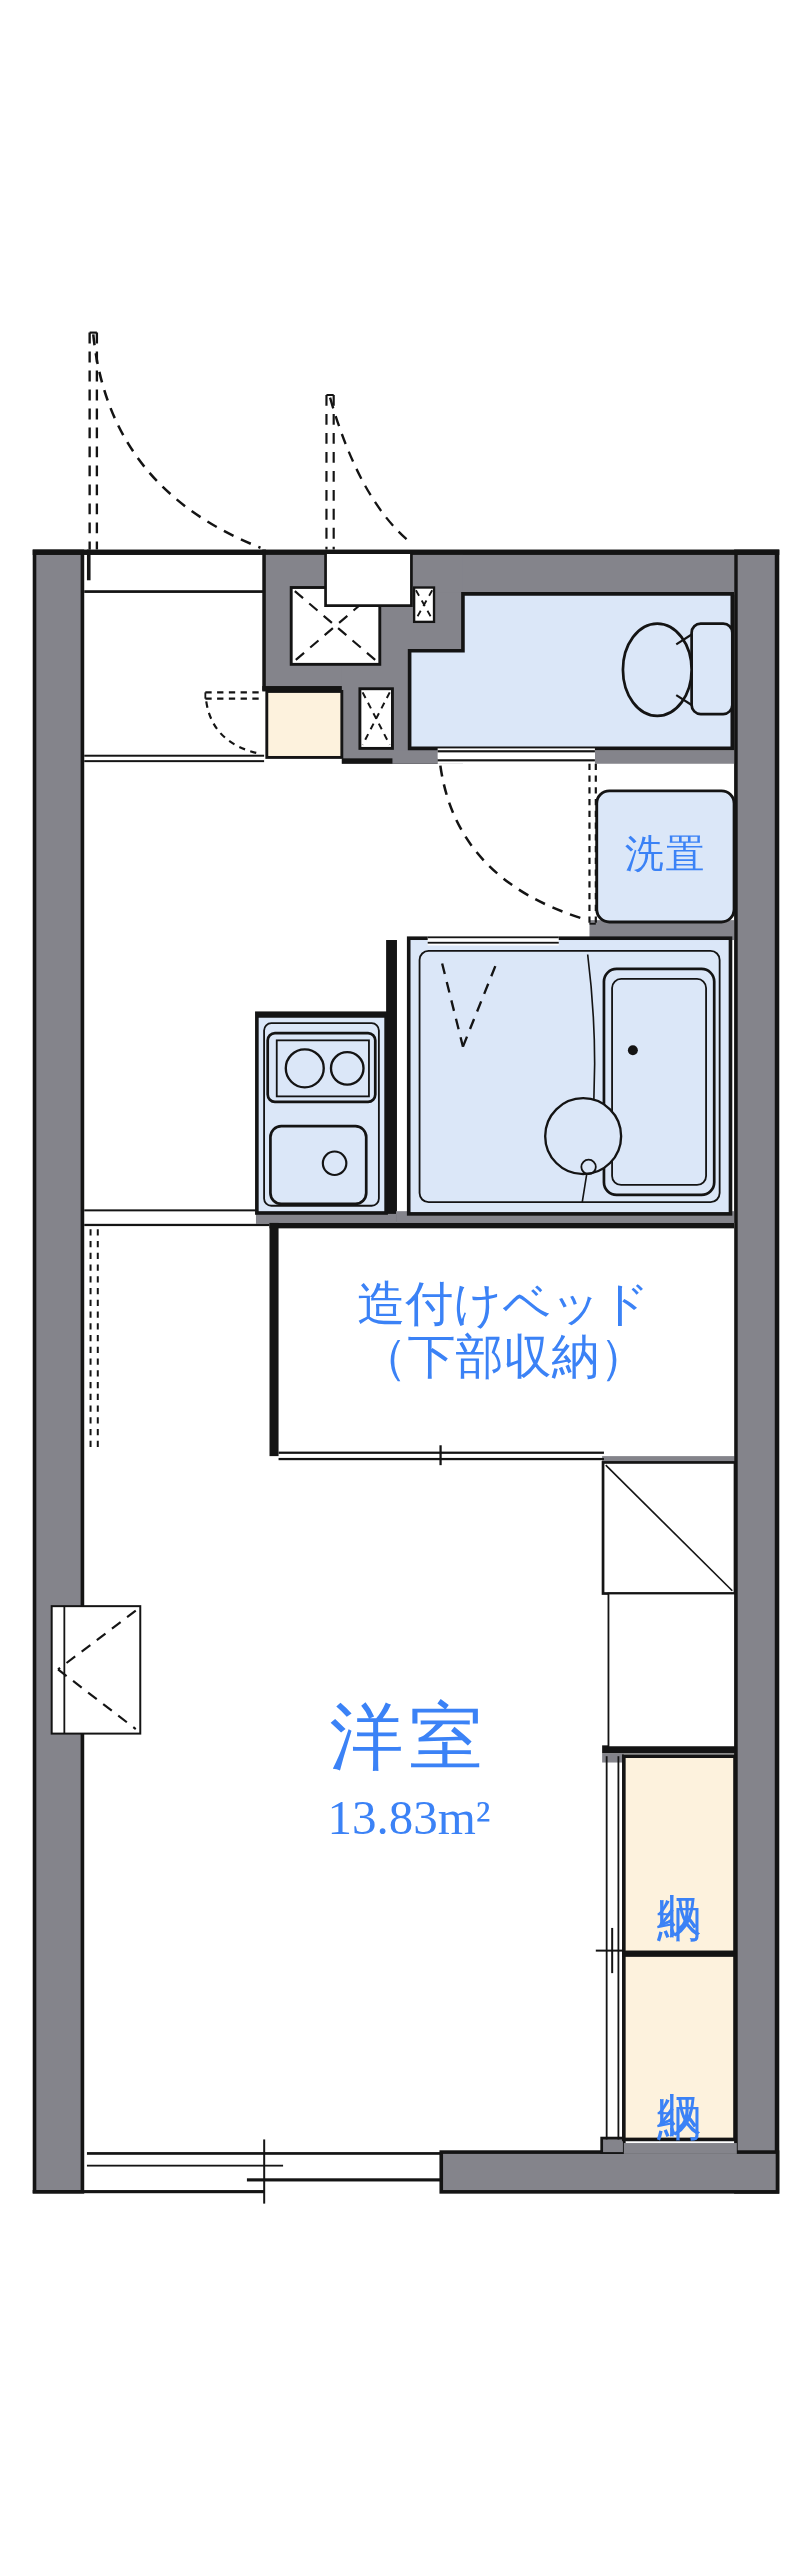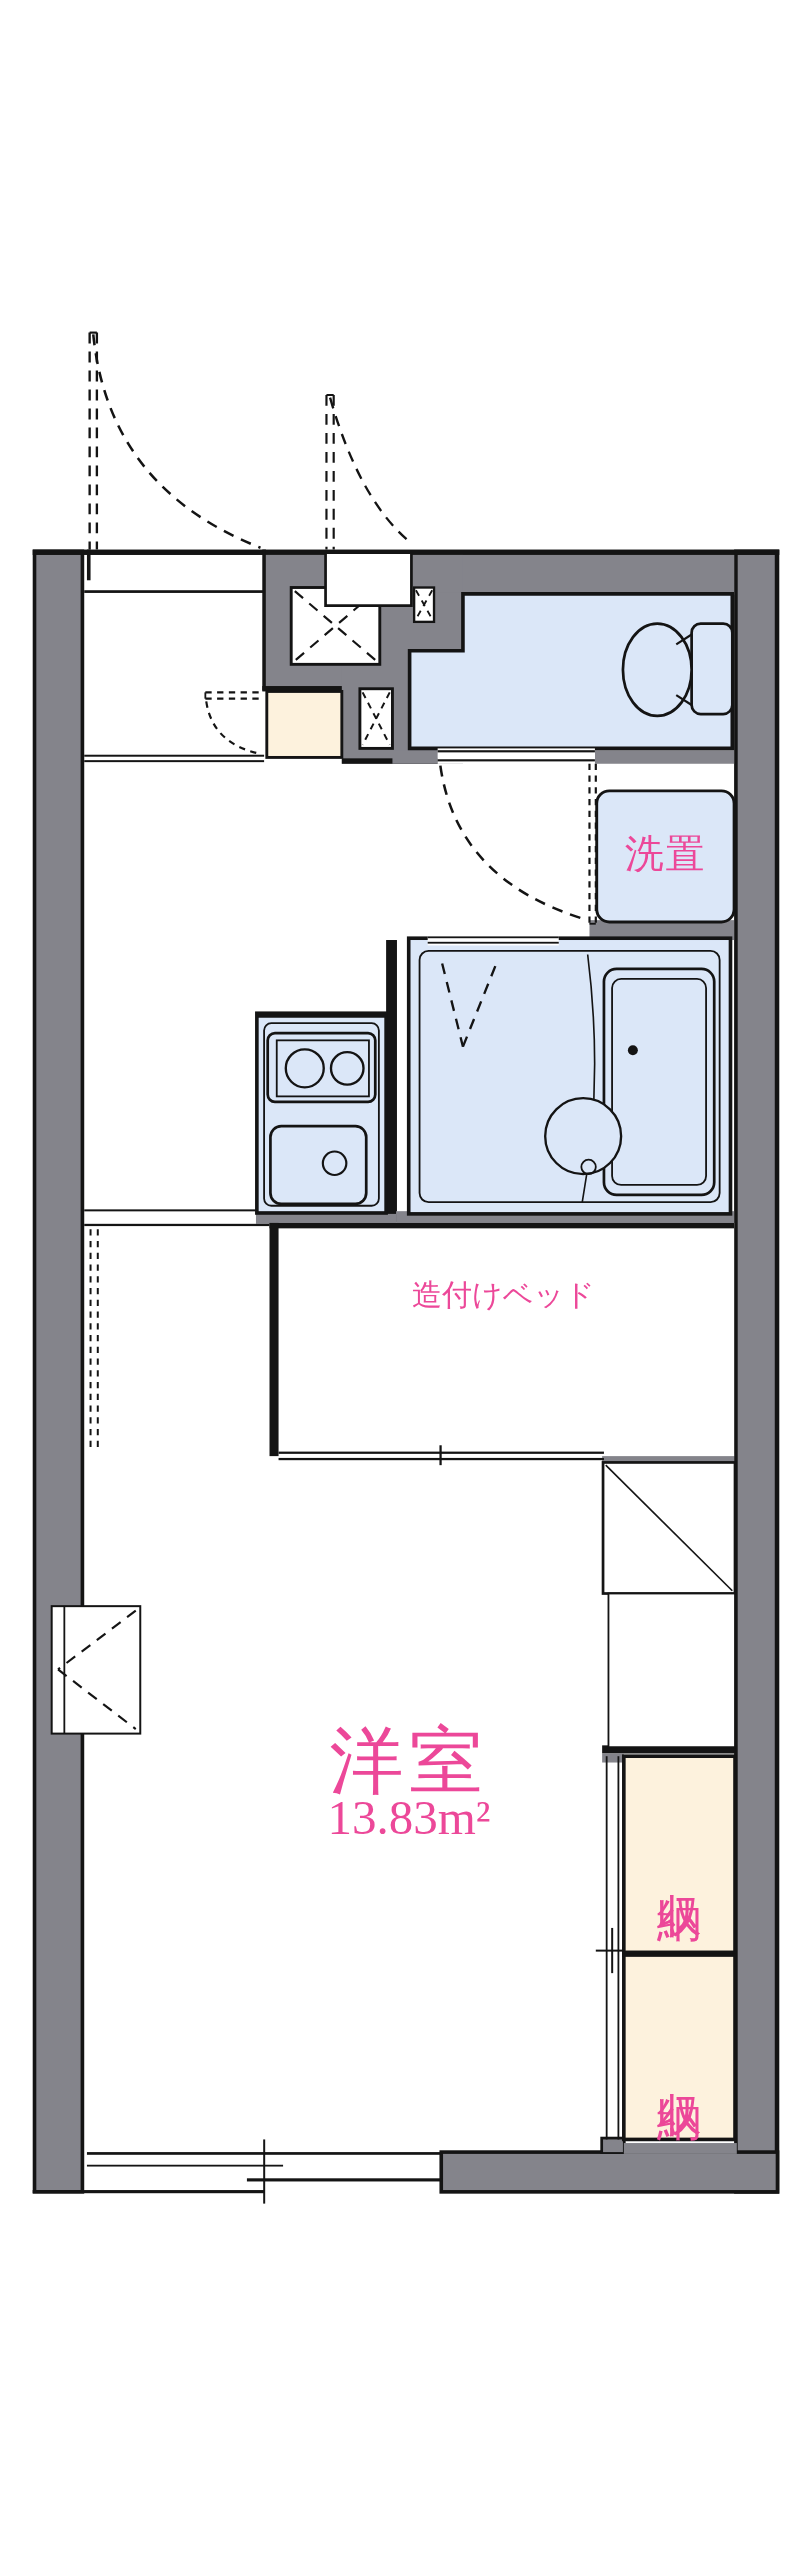--- a/index.html
+++ b/index.html
@@ -6,27 +6,27 @@
   #canvas{
     position:relative;
     width:812px;height:2576px;
     background:#fff;
     font-family:"Liberation Sans","DejaVu Sans",sans-serif;
     overflow:hidden;
   }
   #plan-svg{position:absolute;left:0;top:0;}
   .lbl{
     position:absolute;
-    color:#ec4899;
+    color:#3b82f6;
     text-align:center;
     white-space:nowrap;
     line-height:1.1;
   }
-  .lbl-bed{left:278px;width:451px;top:1278px;font-size:30px;}
-  .lbl-room{left:183px;width:452px;top:1696px;font-size:74px;letter-spacing:5.4px;margin-top:24px;}
+  .lbl-bed{left:278px;width:451px;top:1278px;font-size:48px;}
+  .lbl-room{left:183px;width:452px;top:1696px;font-size:74px;letter-spacing:5.4px;}
   .lbl-area{left:183px;width:452px;top:1791px;font-size:49px;font-family:Liberation Serif, serif;}
   .lbl-tatami{left:183px;width:452px;top:1851px;font-size:49px;}
   .lbl-laundry{left:597px;width:137px;top:833px;font-size:39px;letter-spacing:1.8px;}
   .lbl-closet{
     left:624px;width:111px;height:181px;
     font-size:45px;
     writing-mode:vertical-rl;text-orientation:upright;
     display:flex;align-items:center;justify-content:center;
     letter-spacing:5.4px;
   }
@@ -248,20 +248,21 @@
       <rect class="fk" x="96" y="2381" width="392" height="3"></rect>
       <rect class="fk" x="96" y="2395" width="217" height="2"></rect>
       <rect class="fk" x="273" y="2410" width="215" height="3.5"></rect>
       <rect class="fk" x="36" y="2423" width="256" height="3.5"></rect>
       <rect class="fk" x="291" y="2367" width="2.2" height="71"></rect>
     </g>
   </svg>
 
   <div class="lbl lbl-bed">
     <div>造付けベッド</div>
+    <div>（下部収納）</div>
   </div>
 
   <div class="lbl lbl-room">洋室</div>
   <div class="lbl lbl-area">13.83m²</div>
 
   <div class="lbl lbl-laundry">洗置</div>
 
   <div class="lbl lbl-closet c1">収納</div>
   <div class="lbl lbl-closet c2">収納</div>
 </div>

